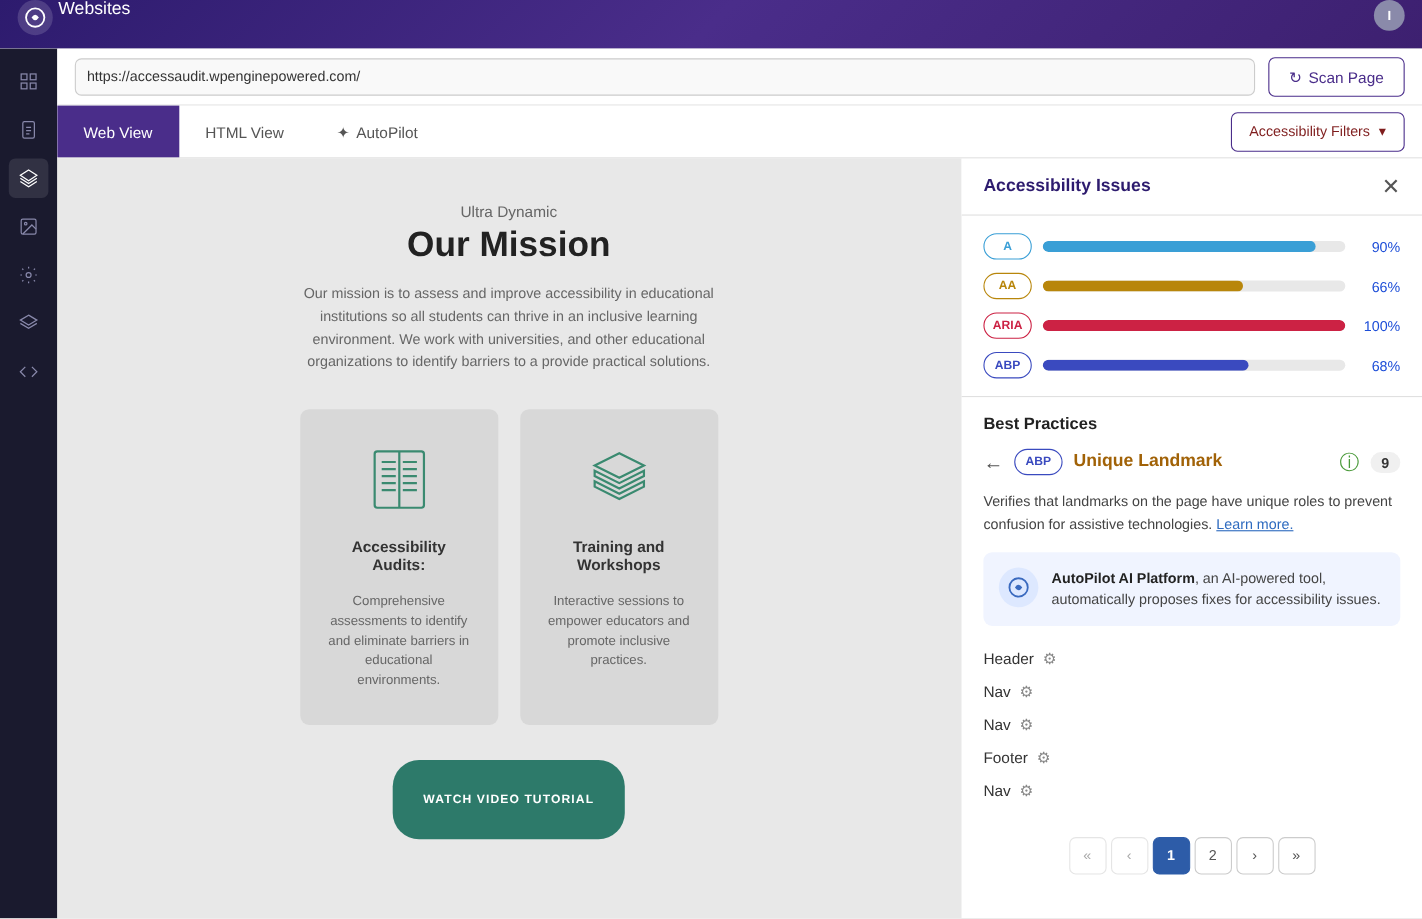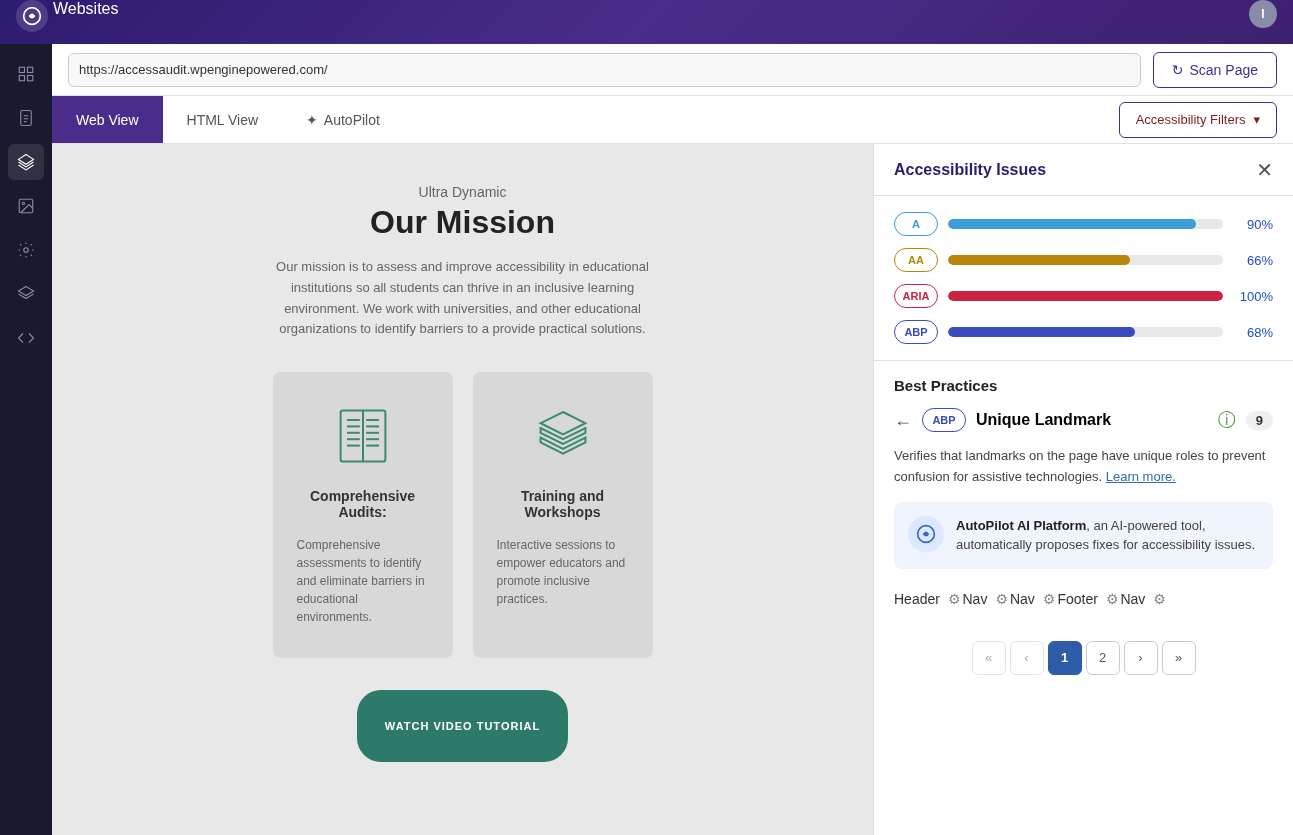--- a/index.html
+++ b/index.html
@@ -219,21 +219,21 @@
     }
     .web-card-title {
       font-size: 14px;
       font-weight: 700;
       color: #333;
       text-align: center;
     }
     .web-card-desc {
       font-size: 12px;
       color: #666;
-      text-align: left;
+      text-align: center;
       line-height: 1.5;
     }
     .watch-btn {
       background: #2d7a6a;
       color: white;
       border: none;
       border-radius: 24px;
       padding: 30px 28px;
       font-size: 11px;
       font-weight: 700;
@@ -347,21 +347,21 @@
     .back-btn {
       background: none;
       border: none;
       font-size: 18px;
       cursor: pointer;
       color: #555;
     }
     .detail-landmark-title {
       font-size: 16px;
       font-weight: 600;
-      color: #000000;
+      color: #a16207;
       flex: 1;
     }
     .info-icon {
       color: #4a9a3a;
       font-size: 18px;
     }
     .count-badge {
       background: #f0f0f0;
       border-radius: 12px;
       padding: 2px 10px;
@@ -398,20 +398,21 @@
     }
     .autopilot-text {
       font-size: 13px;
       color: #444;
       line-height: 1.5;
     }
     .autopilot-text strong { color: #222; }
 
     .landmark-list {
       display: flex;
+      flex-direction: column;
       gap: 2px;
       margin-bottom: 16px;
     }
     .landmark-item {
       display: flex;
       align-items: center;
       gap: 8px;
       padding: 6px 0;
       font-size: 14px;
       color: #333;
@@ -573,21 +574,21 @@
                   <line x1="20" y1="36" x2="36" y2="36"></line>
                   <line x1="20" y1="44" x2="36" y2="44"></line>
                   <line x1="20" y1="52" x2="36" y2="52"></line>
                   <line x1="44" y1="20" x2="60" y2="20"></line>
                   <line x1="44" y1="28" x2="60" y2="28"></line>
                   <line x1="44" y1="36" x2="60" y2="36"></line>
                   <line x1="44" y1="44" x2="60" y2="44"></line>
                   <line x1="44" y1="52" x2="60" y2="52"></line>
                 </svg>
               </div>
-              <div class="web-card-title">Comprehensive Audits:</div>
+              <div class="web-card-title">Accessibility Audits:</div>
               <div class="web-card-desc">Comprehensive assessments to identify and eliminate barriers in educational environments.</div>
             </div>
 
             <div class="web-card">
               <div class="web-card-icon">
                 <svg width="64" height="64" viewBox="0 0 80 80" fill="none" stroke="#3a8a70" stroke-width="2.5">
                   <polygon points="40,10 68,24 40,38 12,24"></polygon>
                   <polygon points="40,44 68,30 68,36 40,50 12,36 12,30"></polygon>
                   <polygon points="40,56 68,42 68,48 40,62 12,48 12,42"></polygon>
                 </svg>

